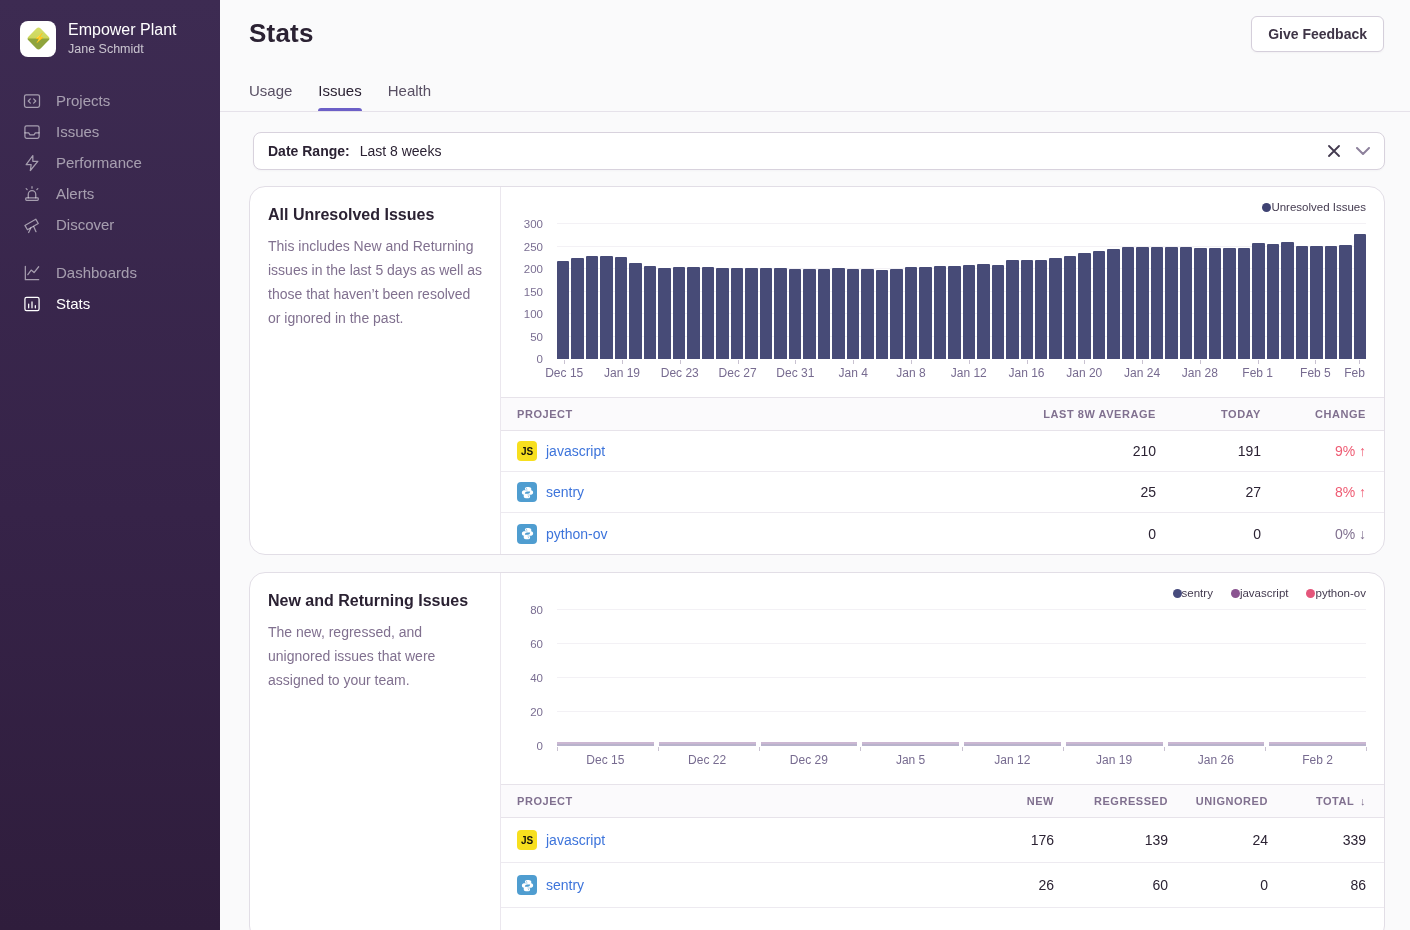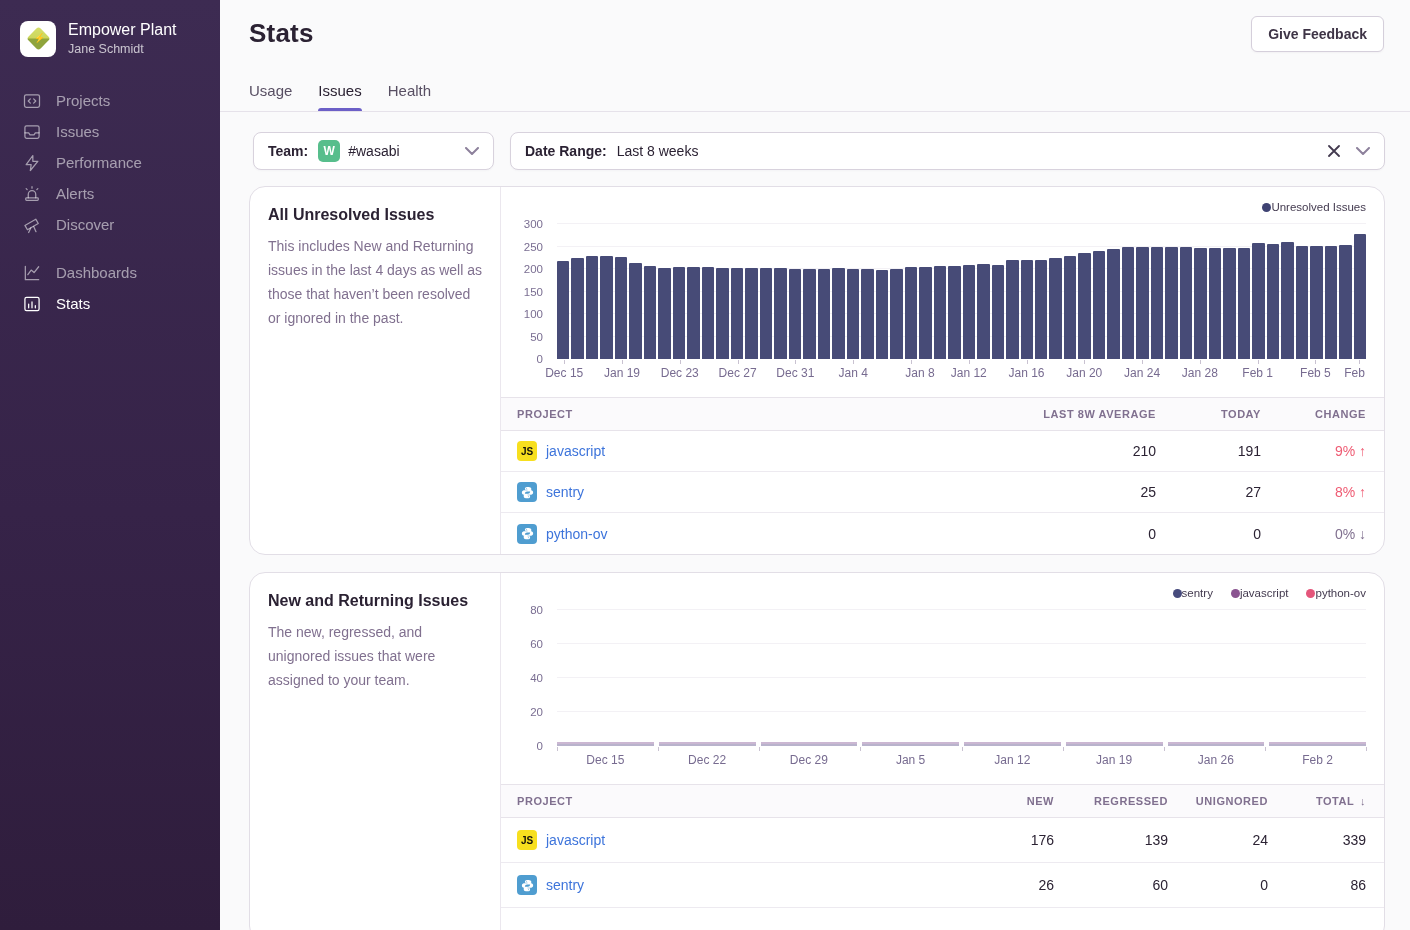--- a/index.html
+++ b/index.html
@@ -185,50 +185,40 @@
     <button class="feedback-btn">Give Feedback</button>
     <div class="tabs">
       <div class="tab">Usage</div>
       <div class="tab active">Issues</div>
       <div class="tab">Health</div>
     </div>
   </div>
 
   <div class="content">
     <div class="filters">
-      <div class="filter filter-team">
-        <span class="f-label">Team:</span>
-        <span class="team-avatar">W</span>
-        <span class="f-value">#wasabi</span>
-        <span class="chevron">
-          <svg width="14" height="8" viewBox="0 0 14 8">
-              <path d="M1 1l6 6 6-6"></path>
-            </svg>
-        </span>
-      </div>
       <div class="filter filter-date">
         <span class="f-label">Date Range:</span>
         <span class="f-value">Last 8 weeks</span>
         <span class="clear-x">
           <svg width="12" height="12" viewBox="0 0 12 12">
               <path d="M1 1l10 10M11 1L1 11"></path>
             </svg>
         </span>
         <span class="chevron">
           <svg width="14" height="8" viewBox="0 0 14 8">
               <path d="M1 1l6 6 6-6"></path>
             </svg>
         </span>
       </div>
     </div>
 
     <section class="panel">
       <div class="panel-left">
         <h2 class="panel-title">All Unresolved Issues</h2>
-        <p class="panel-desc">This includes New and Returning issues in the last 4 days as well as those that haven’t been resolved or ignored in the past.</p>
+        <p class="panel-desc">This includes New and Returning issues in the last 5 days as well as those that haven’t been resolved or ignored in the past.</p>
       </div>
       <div class="panel-right">
         <div class="chart-block">
           <div class="legend-row">
             <span class="legend-item">
               <span class="legend-dot" id="dot-unresolved" style="background: rgb(63, 67, 115);"></span>
               <span>Unresolved Issues</span>
             </span>
           </div>
           <div class="chart-grid">
@@ -313,21 +303,21 @@
               <div class="xlabel" style="left: 8.03571%;">Jan 19</div>
               <div class="xtick" style="left: 15.1786%;"></div>
               <div class="xlabel" style="left: 15.1786%;">Dec 23</div>
               <div class="xtick" style="left: 22.3214%;"></div>
               <div class="xlabel" style="left: 22.3214%;">Dec 27</div>
               <div class="xtick" style="left: 29.4643%;"></div>
               <div class="xlabel" style="left: 29.4643%;">Dec 31</div>
               <div class="xtick" style="left: 36.6071%;"></div>
               <div class="xlabel" style="left: 36.6071%;">Jan 4</div>
               <div class="xtick" style="left: 43.75%;"></div>
-              <div class="xlabel" style="left: 43.75%; margin-left: 9px;">Jan 8</div>
+              <div class="xlabel" style="left: 43.75%;">Jan 8</div>
               <div class="xtick" style="left: 50.8929%;"></div>
               <div class="xlabel" style="left: 50.8929%;">Jan 12</div>
               <div class="xtick" style="left: 58.0357%;"></div>
               <div class="xlabel" style="left: 58.0357%;">Jan 16</div>
               <div class="xtick" style="left: 65.1786%;"></div>
               <div class="xlabel" style="left: 65.1786%;">Jan 20</div>
               <div class="xtick" style="left: 72.3214%;"></div>
               <div class="xlabel" style="left: 72.3214%;">Jan 24</div>
               <div class="xtick" style="left: 79.4643%;"></div>
               <div class="xlabel" style="left: 79.4643%;">Jan 28</div>

